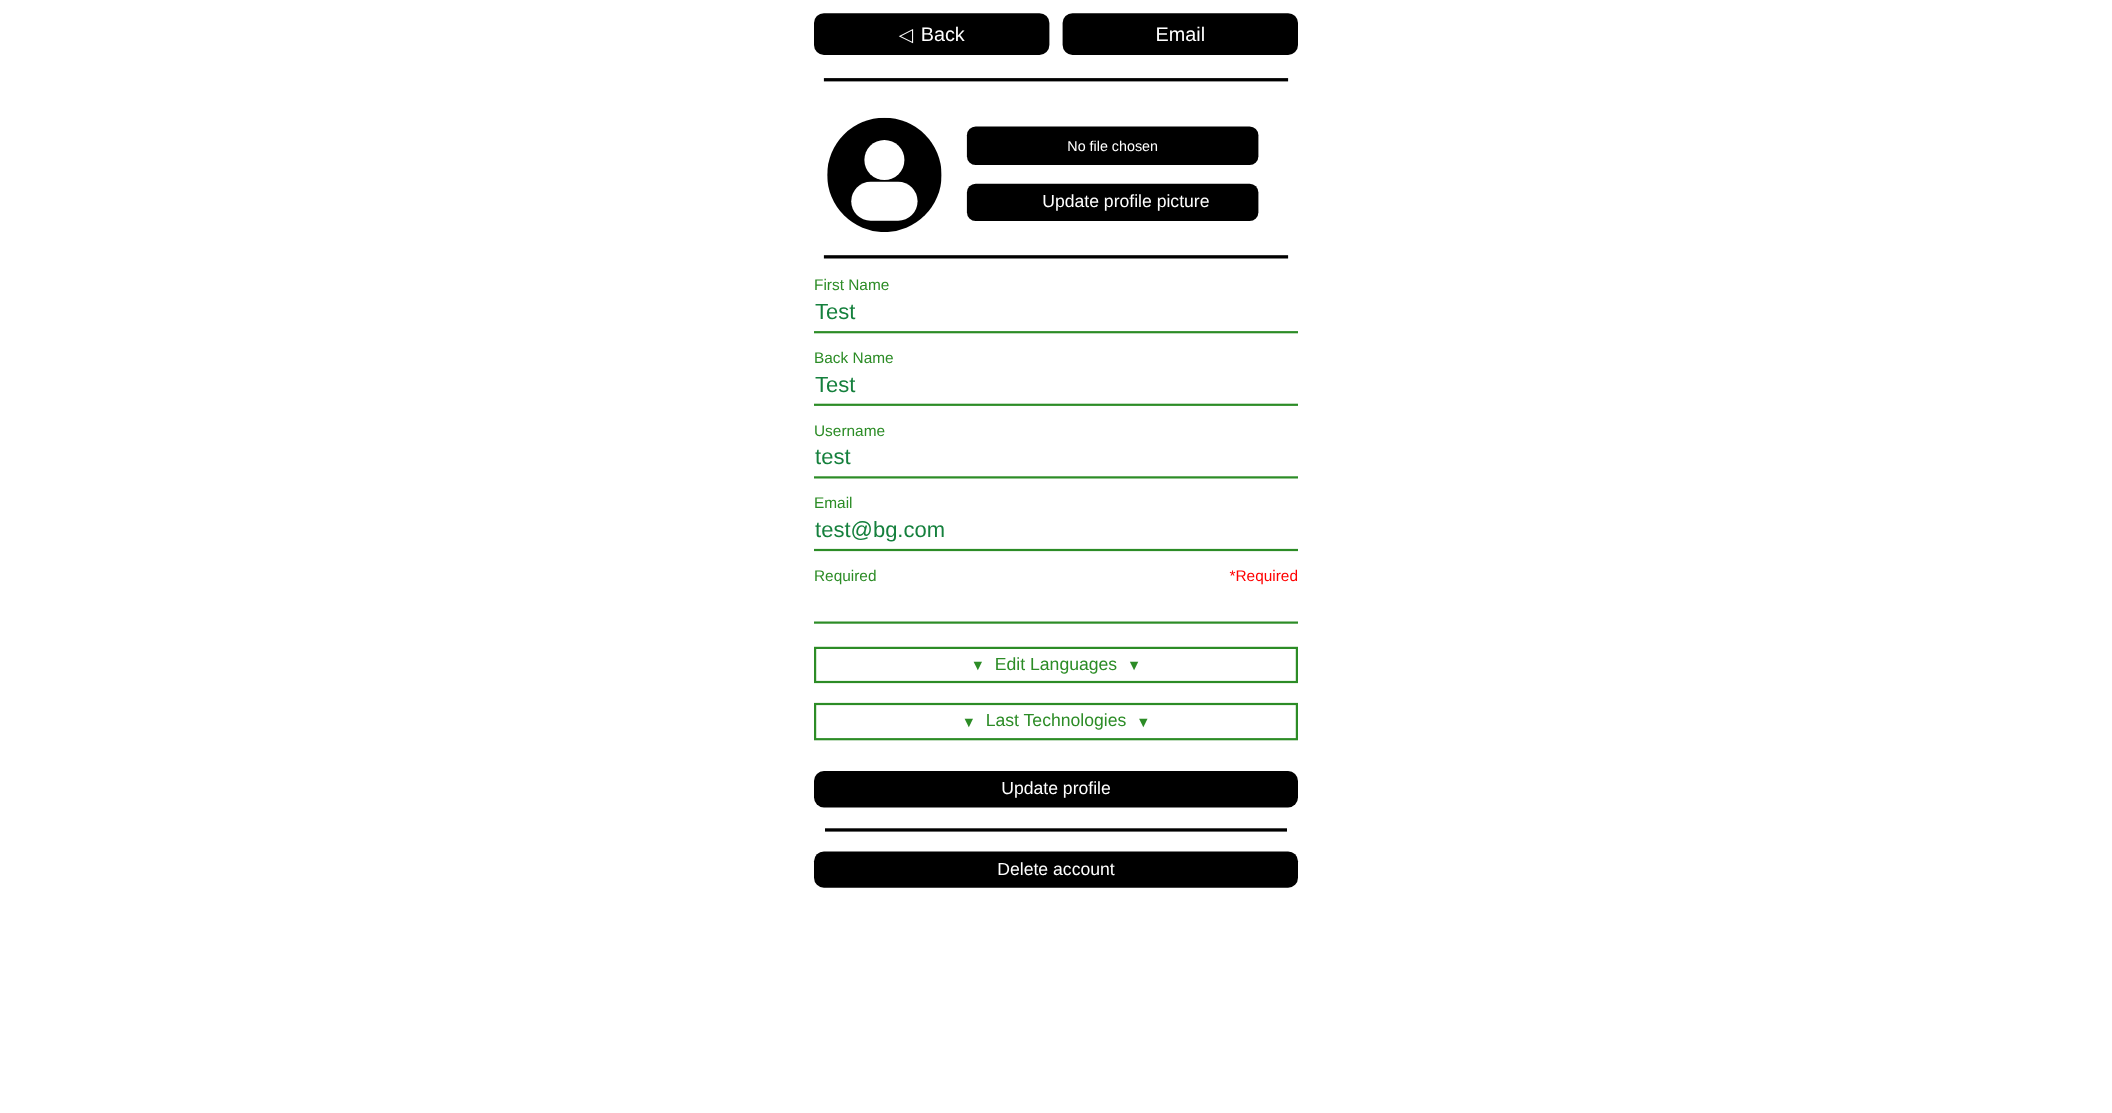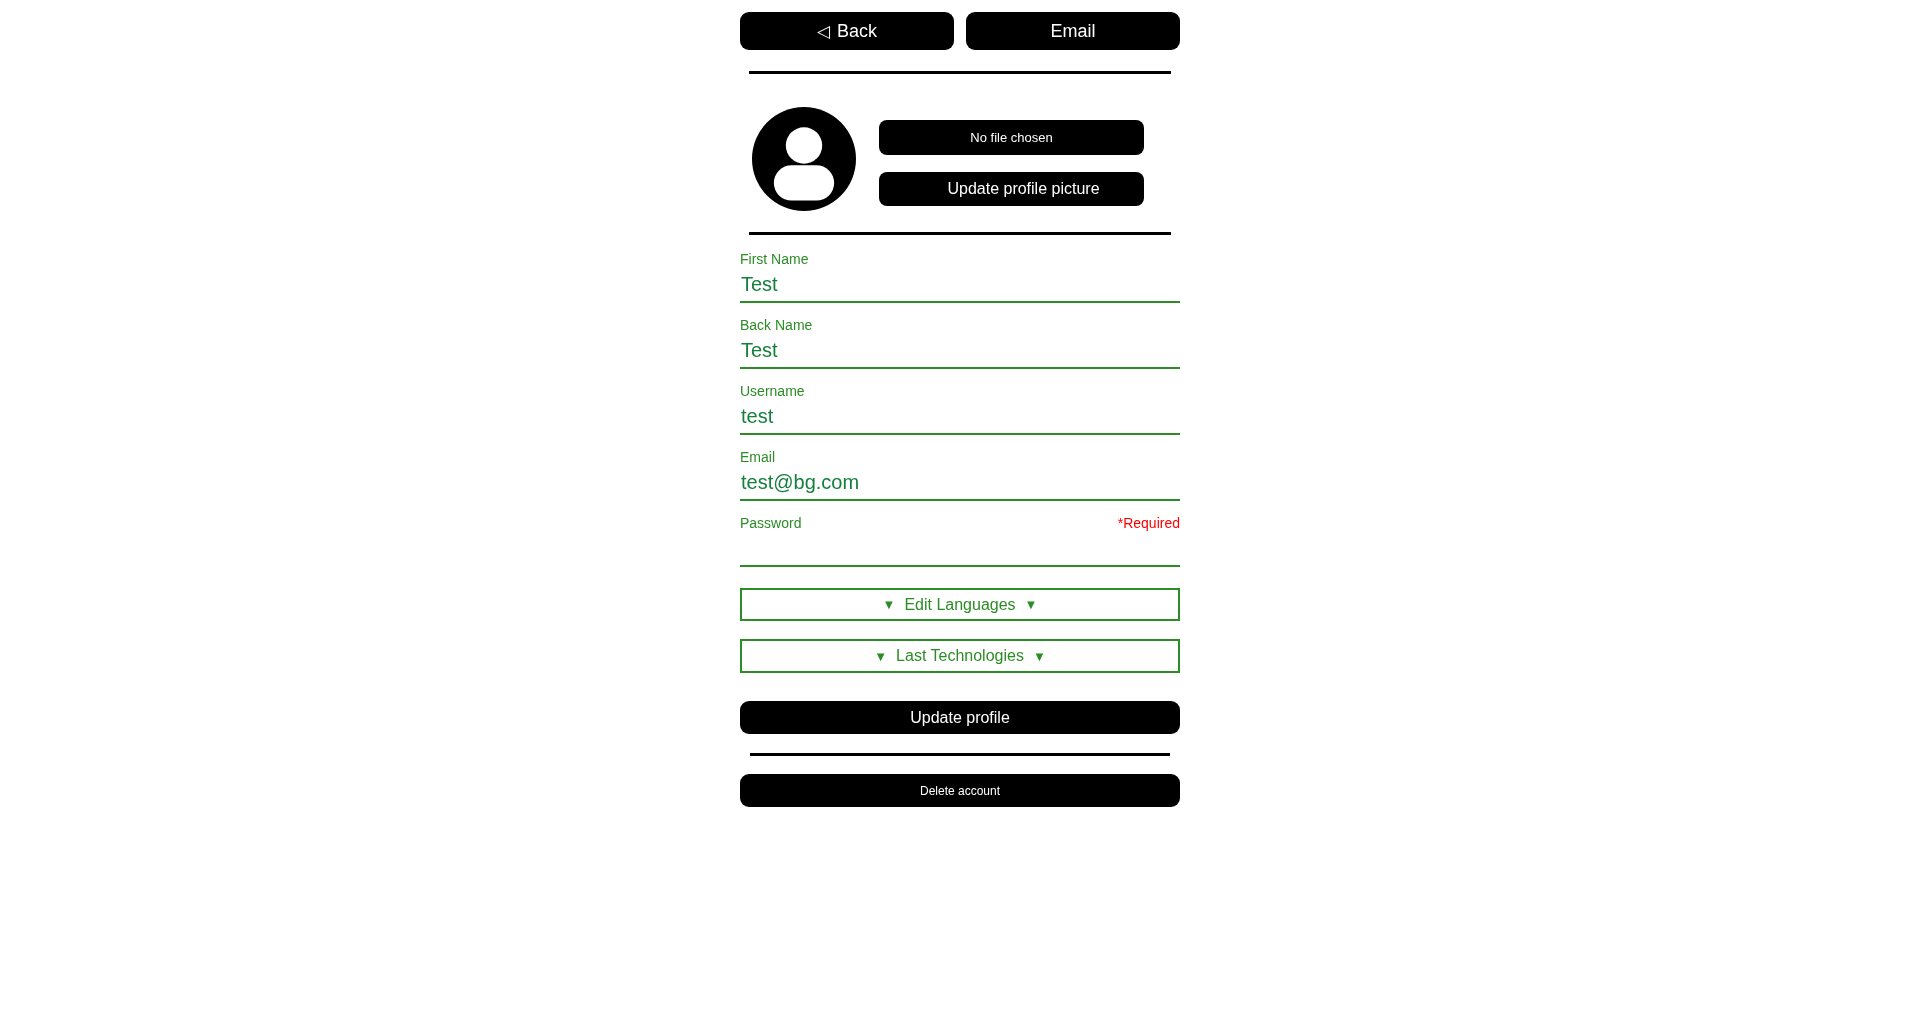--- a/index.html
+++ b/index.html
@@ -39,21 +39,21 @@
   .back-icon { font-size: 17px; line-height: 1; }
   
   hr.divider {
     border: none;
     border-top: 3px solid #000000;
     margin: 21px 9px 0 9px;
   }
   
   .avatar-row {
     display: flex;
-    align-items: center;
+    align-items: flex-start;
     margin-top: 33px;
     padding-left: 12px;
   }
   .avatar {
     width: 104px;
     height: 104px;
     flex: 0 0 104px;
   }
   .avatar svg { display: block; width: 100%; height: 100%; }
   .picture-buttons {
@@ -135,21 +135,21 @@
     margin-top: 28px;
   }
   hr.divider-bottom {
     border: none;
     border-top: 3px solid #000000;
     margin: 19px 10px 0 10px;
   }
   .delete-account-btn {
     width: 100%;
     height: 33px;
-    font-size: 12px;
+    font-size: 16px;
     margin-top: 18px;
   }
 </style>
 </head>
 <body>
 
 <div class="container">
 
   <div class="top-bar">
     <button class="btn-black">
@@ -208,21 +208,21 @@
 
     <div class="field">
       <div class="field-label-row">
         <span class="field-label">Email</span>
       </div>
       <input type="text" value="test@bg.com" style="">
     </div>
 
     <div class="field">
       <div class="field-label-row">
-        <span class="field-label">Password</span>
+        <span class="field-label">Required</span>
         <span class="required-note">*Required</span>
       </div>
       <input type="password" value="" style="">
     </div>
 
     <button class="btn-outline-green edit-languages-btn">
       <span class="dropdown-arrow">▼</span>
       <span>Edit Languages</span>
       <span class="dropdown-arrow">▼</span>
     </button>

